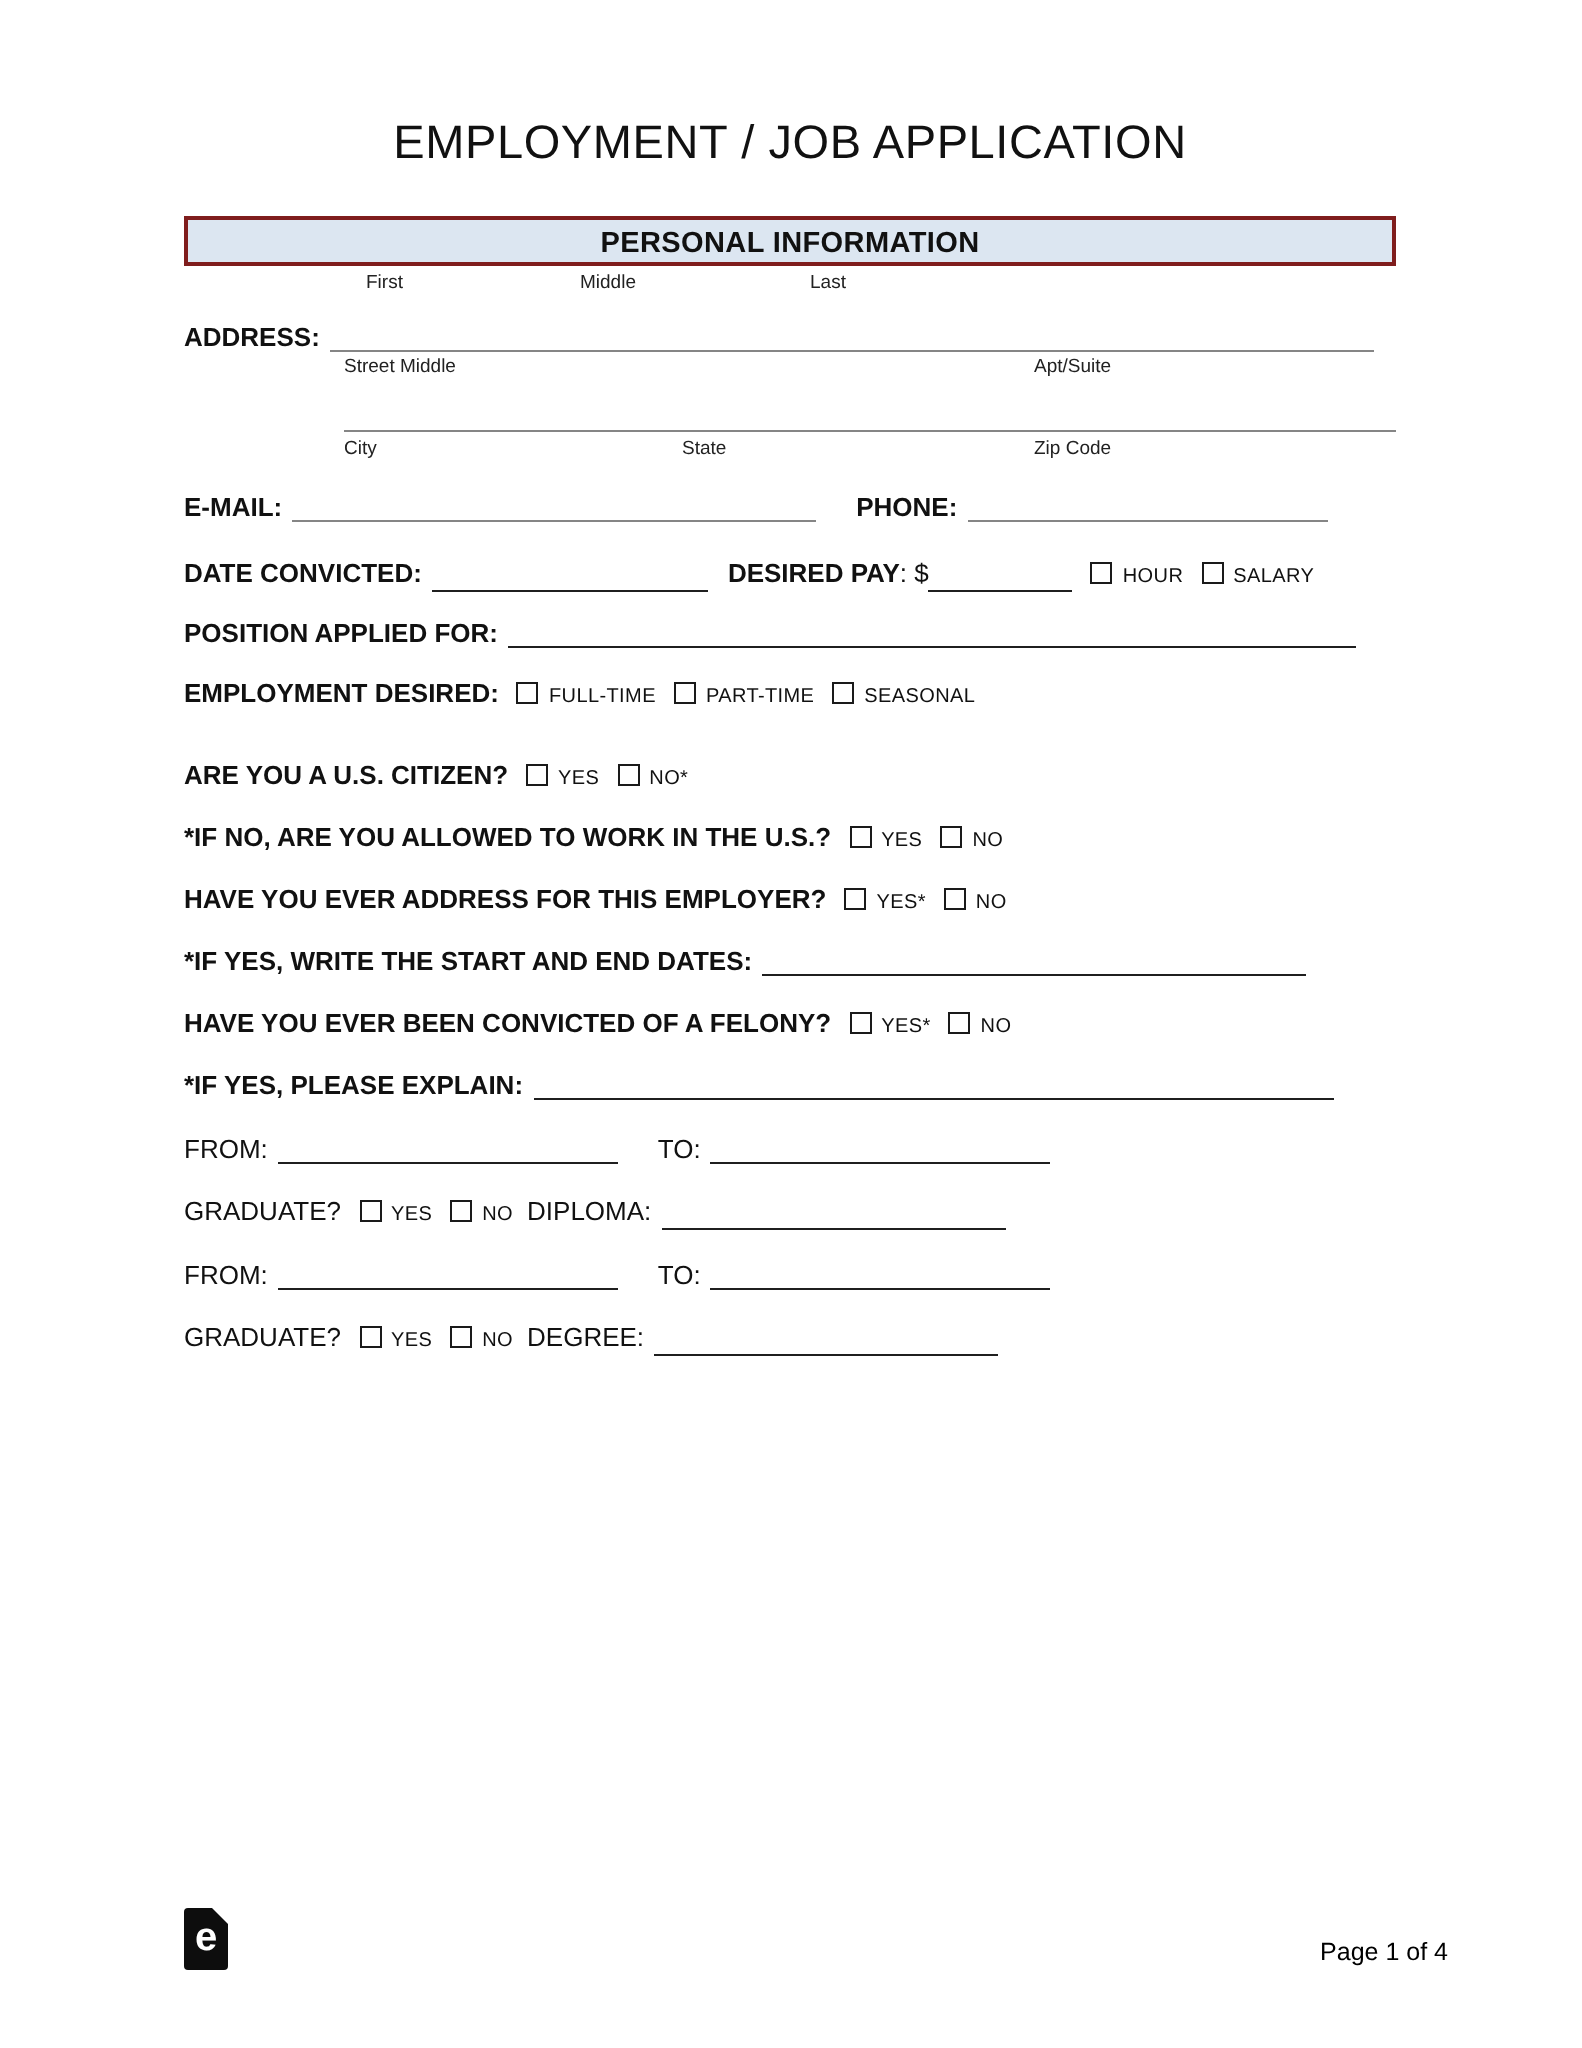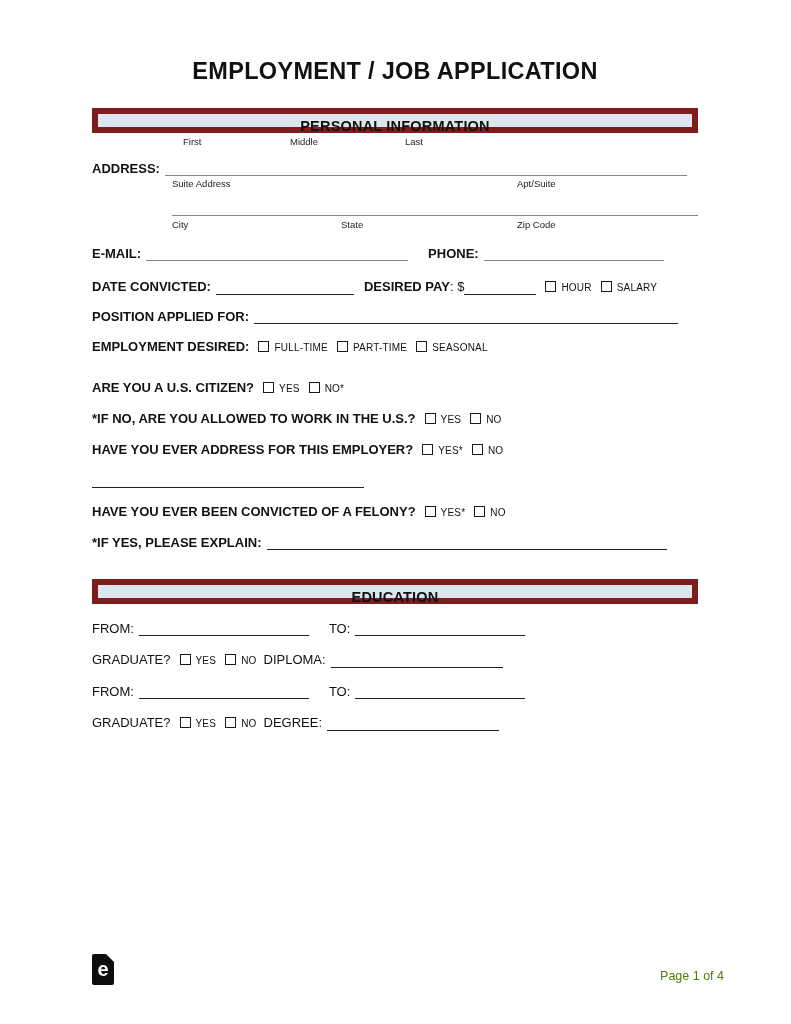--- a/index.html
+++ b/index.html
@@ -5,26 +5,26 @@
   html,body{margin:0;padding:0;background:#fff;}
   .page{
     width:791px;height:1024px;box-sizing:border-box;position:relative;
     background:#ffffff;color:#111;overflow:hidden;
     padding:0 93px 0 92px;
     font-family:"Liberation Sans","DejaVu Sans",sans-serif;
     font-size:13px;line-height:15px;
   }
   .title{
     margin-top:56px;text-align:center;font-size:23.5px;line-height:30px;
-    font-weight:bold;letter-spacing:0.3px;white-space:nowrap;
+    font-weight:normal;letter-spacing:0.3px;white-space:nowrap;
   }
   .secbar{
     height:25px;line-height:24px;box-sizing:border-box;text-align:center;
     font-weight:bold;font-size:14.5px;letter-spacing:0.2px;
-    background:#dce6f1;border:6px solid #7f1d1d;
+    background:#dce6f1;border:2px solid #7f1d1d;
   }
   .row{white-space:nowrap;height:15px;}
   .b{font-weight:bold;}
   .lbl{margin-right:5px;}
   .ml10{margin-left:10px;}
   .ml20{margin-left:20px;}
   .ul{
     display:inline-block;height:13px;vertical-align:bottom;
     border-bottom:1px solid #858585;
   }
@@ -47,40 +47,40 @@
     text-align:center;
   }
   .logo-e{
     color:#fff;font-weight:bold;font-size:20px;line-height:31px;
     font-family:"Liberation Sans",sans-serif;display:block;
   }
   .logo-fold{
     position:absolute;top:0;right:0;width:8px;height:8px;background:#fff;
     clip-path:polygon(0 0,100% 0,100% 100%);
   }
-  .pagenum{font-size:12.5px;color:#4d7c0f;line-height:18px;}
+  .pagenum{font-size:12.5px;color:#000000;line-height:18px;}
 </style>
 </head>
 <body>
 
 <div class="page">
 
   <div class="title">EMPLOYMENT / JOB APPLICATION</div>
 
   <div class="secbar" style="margin-top:22px">PERSONAL INFORMATION</div>
 
   <div class="subrow" style="margin-top:3px">
       <span style="left:91px">First</span>
       <span style="left:198px">Middle</span>
       <span style="left:313px">Last</span>
     </div>
 
   <div class="row" style="margin-top:14px"><span class="lbl b">ADDRESS:</span><span class="ul" style="width:522px"></span></div>
   <div class="subrow" style="margin-top:2px">
-      <span style="left:80px">Suite Address</span>
+      <span style="left:80px">Street Middle</span>
       <span style="left:425px">Apt/Suite</span>
     </div>
 
   <div class="row" style="margin-top:12px"><span class="ul" style="width:526px;margin-left:80px"></span></div>
   <div class="subrow" style="margin-top:3px">
       <span style="left:80px">City</span>
       <span style="left:249px">State</span>
       <span style="left:425px">Zip Code</span>
     </div>
 
@@ -93,27 +93,26 @@
 
   <div class="row" style="margin-top:15px"><span class="b">EMPLOYMENT DESIRED:</span><span class="cbg"><span class="cb"></span><span class="cbl">FULL-TIME</span></span><span class="cbg"><span class="cb"></span><span class="cbl">PART-TIME</span></span><span class="cbg"><span class="cb"></span><span class="cbl">SEASONAL</span></span></div>
 
 
   <div class="row" style="margin-top:26px"><span class="b">ARE YOU A U.S. CITIZEN?</span><span class="cbg"><span class="cb"></span><span class="cbl">YES</span></span><span class="cbg"><span class="cb"></span><span class="cbl">NO*</span></span></div>
 
   <div class="row" style="margin-top:16px"><span class="b">*IF NO, ARE YOU ALLOWED TO WORK IN THE U.S.?</span><span class="cbg"><span class="cb"></span><span class="cbl">YES</span></span><span class="cbg"><span class="cb"></span><span class="cbl">NO</span></span></div>
 
   <div class="row" style="margin-top:16px"><span class="b">HAVE YOU EVER ADDRESS FOR THIS EMPLOYER?</span><span class="cbg"><span class="cb"></span><span class="cbl">YES*</span></span><span class="cbg"><span class="cb"></span><span class="cbl">NO</span></span></div>
 
-  <div class="row" style="margin-top:16px"><span class="ul uld" style="width:272px"></span></div>
+  <div class="row" style="margin-top:16px"><span class="lbl b">*IF YES, WRITE THE START AND END DATES:</span><span class="ul uld" style="width:272px"></span></div>
 
   <div class="row" style="margin-top:16px"><span class="b">HAVE YOU EVER BEEN CONVICTED OF A FELONY?</span><span class="cbg"><span class="cb"></span><span class="cbl">YES*</span></span><span class="cbg"><span class="cb"></span><span class="cbl">NO</span></span></div>
 
   <div class="row" style="margin-top:16px"><span class="lbl b">*IF YES, PLEASE EXPLAIN:</span><span class="ul uld" style="width:400px"></span></div>
 
-  <div class="secbar" style="margin-top:29px">EDUCATION</div>
 
 
   <div class="row" style="margin-top:17px"><span class="lbl">FROM:</span><span class="ul uld" style="width:170px"></span><span class="lbl ml20">TO:</span><span class="ul uld" style="width:170px"></span></div>
 
   <div class="row" style="margin-top:16px"><span>GRADUATE?</span><span class="cbg"><span class="cb"></span><span class="cbl">YES</span></span><span class="cbg" style="margin-right:7px"><span class="cb"></span><span class="cbl">NO</span></span><span class="lbl">DIPLOMA:</span><span class="ul uld" style="width:172px"></span></div>
 
 
   <div class="row" style="margin-top:17px"><span class="lbl">FROM:</span><span class="ul uld" style="width:170px"></span><span class="lbl ml20">TO:</span><span class="ul uld" style="width:170px"></span></div>
 
   <div class="row" style="margin-top:16px"><span>GRADUATE?</span><span class="cbg"><span class="cb"></span><span class="cbl">YES</span></span><span class="cbg" style="margin-right:7px"><span class="cb"></span><span class="cbl">NO</span></span><span class="lbl">DEGREE:</span><span class="ul uld" style="width:172px"></span></div>

